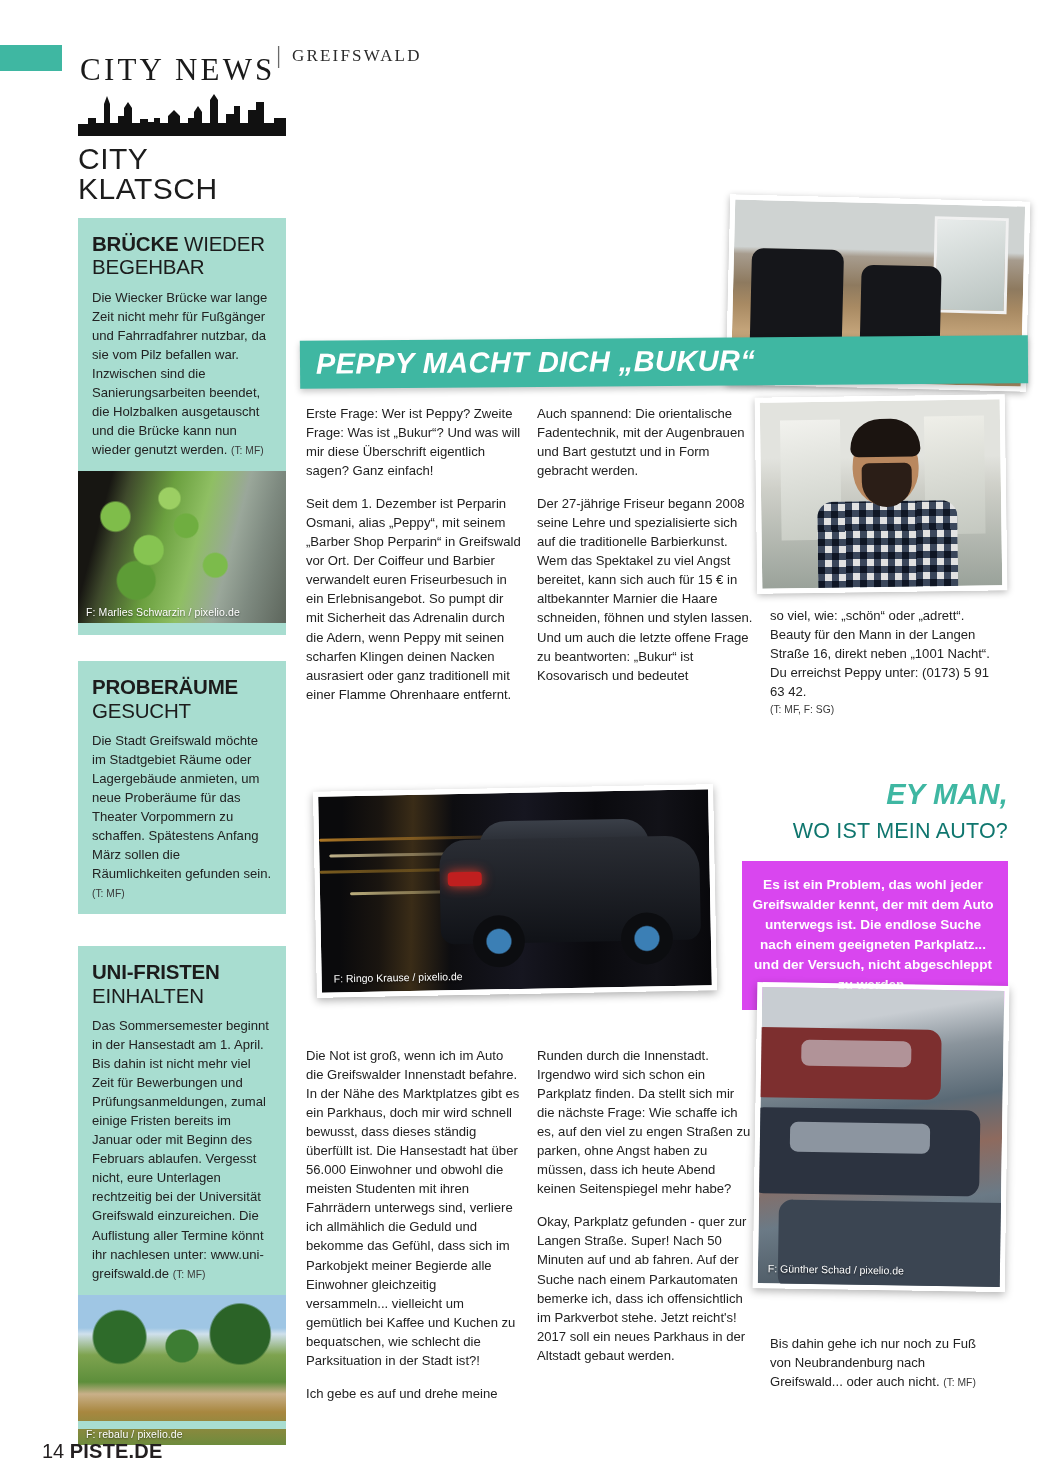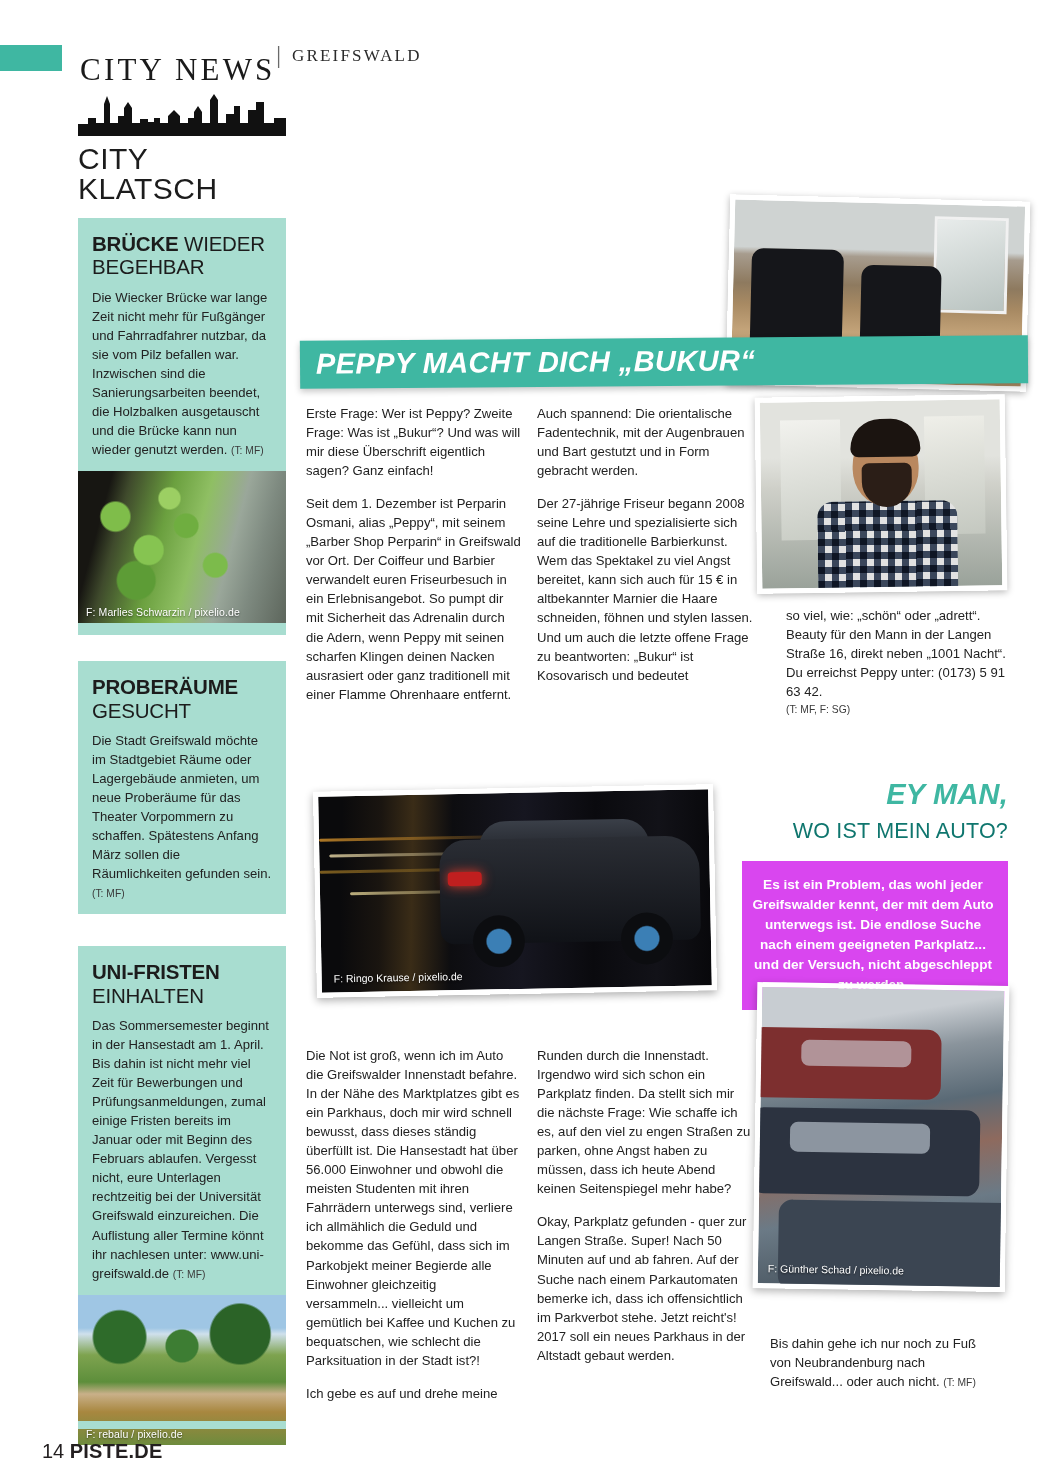--- a/index.html
+++ b/index.html
@@ -192,21 +192,21 @@
     font-size: 29px; letter-spacing: .4px; white-space: nowrap;
   }
 
   
   .col { position: absolute; font-size: 13.1px; line-height: 1.455; color: #222; }
   .col p { margin-bottom: 14px; }
   .col p:last-child { margin-bottom: 0; }
 
   .a1c1 { left: 306px; top: 404px; width: 216px; }
   .a1c2 { left: 537px; top: 404px; width: 216px; }
-  .a1c3 { left: 770px; top: 606px; width: 222px; margin-left: 16px; }
+  .a1c3 { left: 770px; top: 606px; width: 222px; }
 
   
   .inset-peppy {
     position: absolute; left: 756px; top: 396px; width: 250px; height: 196px;
     background: linear-gradient(180deg,#e2e3de 0 30%, #cfd0c9 46%, #9aa29a 100%);
     border: 5px solid #ffffff;
     box-shadow: 0 2px 7px rgba(0,0,0,.28);
     transform: rotate(-0.8deg);
     overflow: hidden;
   }

